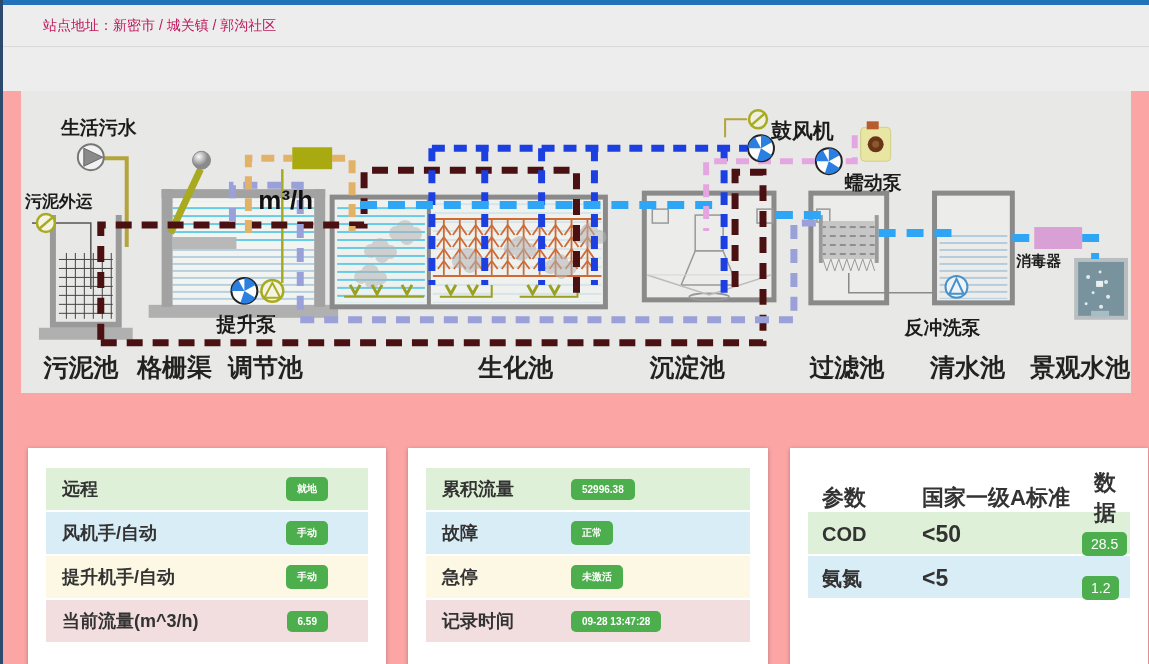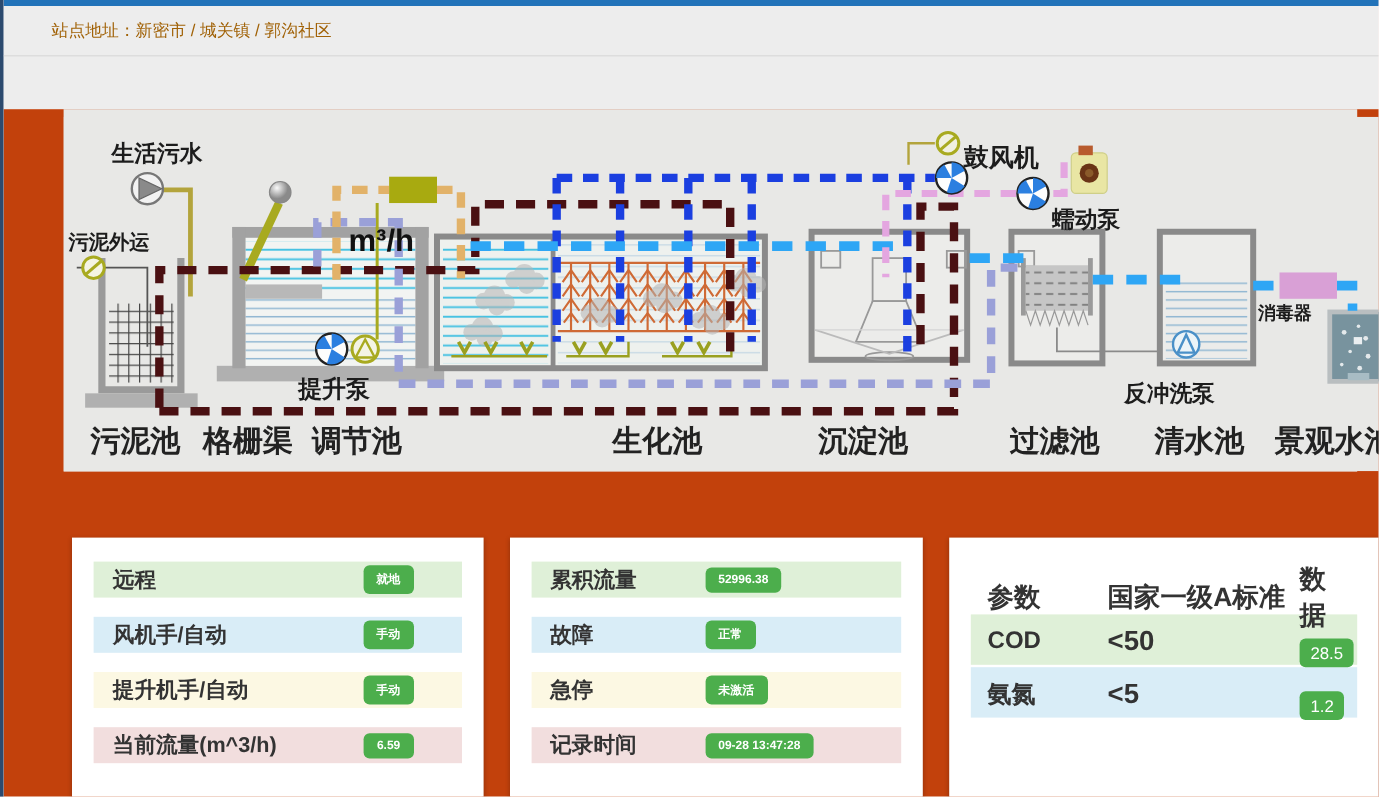--- a/index.html
+++ b/index.html
@@ -1,41 +1,41 @@
 <!DOCTYPE html>
 <html><head>
 <meta charset="utf-8">
 <style>
   html,body{margin:0;padding:0;}
   body{width:1149px;height:664px;overflow:hidden;font-family:"Liberation Sans","DejaVu Sans",sans-serif;background:#fff;}
   .page{position:relative;width:1146px;height:664px;overflow:hidden;background:#fff;border-left:3px solid #2c4a6e;}
   .topbar{height:5px;background:#2273b9;}
   .header{height:86px;background:#ededed;}
-  .header-inner{height:41px;line-height:41px;padding-left:40px;font-size:14px;color:#a16207;border-bottom:1px solid #d9d9d9;}
-  .main{background:#c2410c;height:573px;padding-left:32px;}
+  .header-inner{height:41px;line-height:41px;padding-left:40px;font-size:14px;color:#be185d;border-bottom:1px solid #d9d9d9;}
+  .main{background:#fca5a5;height:573px;}
   .diagram{margin:0 18px;background:#e8e8e6;padding-top:6px;}
   .diagram svg{display:block;}
   .cards{display:flex;gap:22px;margin:55px 0 0 25px;}
   .card{background:#fff;box-shadow:0 1px 4px rgba(0,0,0,.28);padding:20px 18px;box-sizing:border-box;height:250px;}
   .card1{width:358px;}
   .card2{width:360px;}
   .card3{width:358px;}
-  .srow{display:flex;align-items:center;height:30px;margin-bottom:16px;padding:0 16px;}
+  .srow{display:flex;align-items:center;height:42px;margin-bottom:2px;padding:0 16px;}
   .rlabel{font-weight:bold;font-size:18px;color:#333;}
   .badge{background:#4cae4c;color:#fff;font-weight:bold;font-size:10px;padding:5px 11px;border-radius:5px;white-space:nowrap;}
   .card1 .badge{margin-left:auto;margin-right:24px;}
   .card2 .rlabel{width:129px;}
   .tone-green{background:#dff0d8;}
   .tone-blue{background:#d9edf7;}
   .tone-yellow{background:#fcf8e3;}
   .tone-red{background:#f2dede;}
   .qgrid{display:grid;grid-template-columns:100px 160px 1fr;align-items:center;height:42px;padding:0 14px;margin-bottom:2px;}
   .qhead{font-weight:bold;font-size:22px;color:#333;background:#fff;}
   .qhead .qc2{text-align:left;}
-  .qhead .qc3{text-align:left;}
+  .qhead .qc3{text-align:right;}
   .qparam{font-weight:bold;font-size:20px;color:#333;}
   .qstd{font-weight:bold;font-size:23px;color:#333;text-align:left;}
   .qbadge{justify-self:center;background:#4cae4c;color:#fff;font-weight:normal;font-size:14px;padding:4px 9px;border-radius:5px;margin-top:20px;}
   text{font-family:"Liberation Sans","DejaVu Sans",sans-serif;}
 </style>
 </head>
 <body>
 
 <div class="page">
   <div class="topbar"></div>

